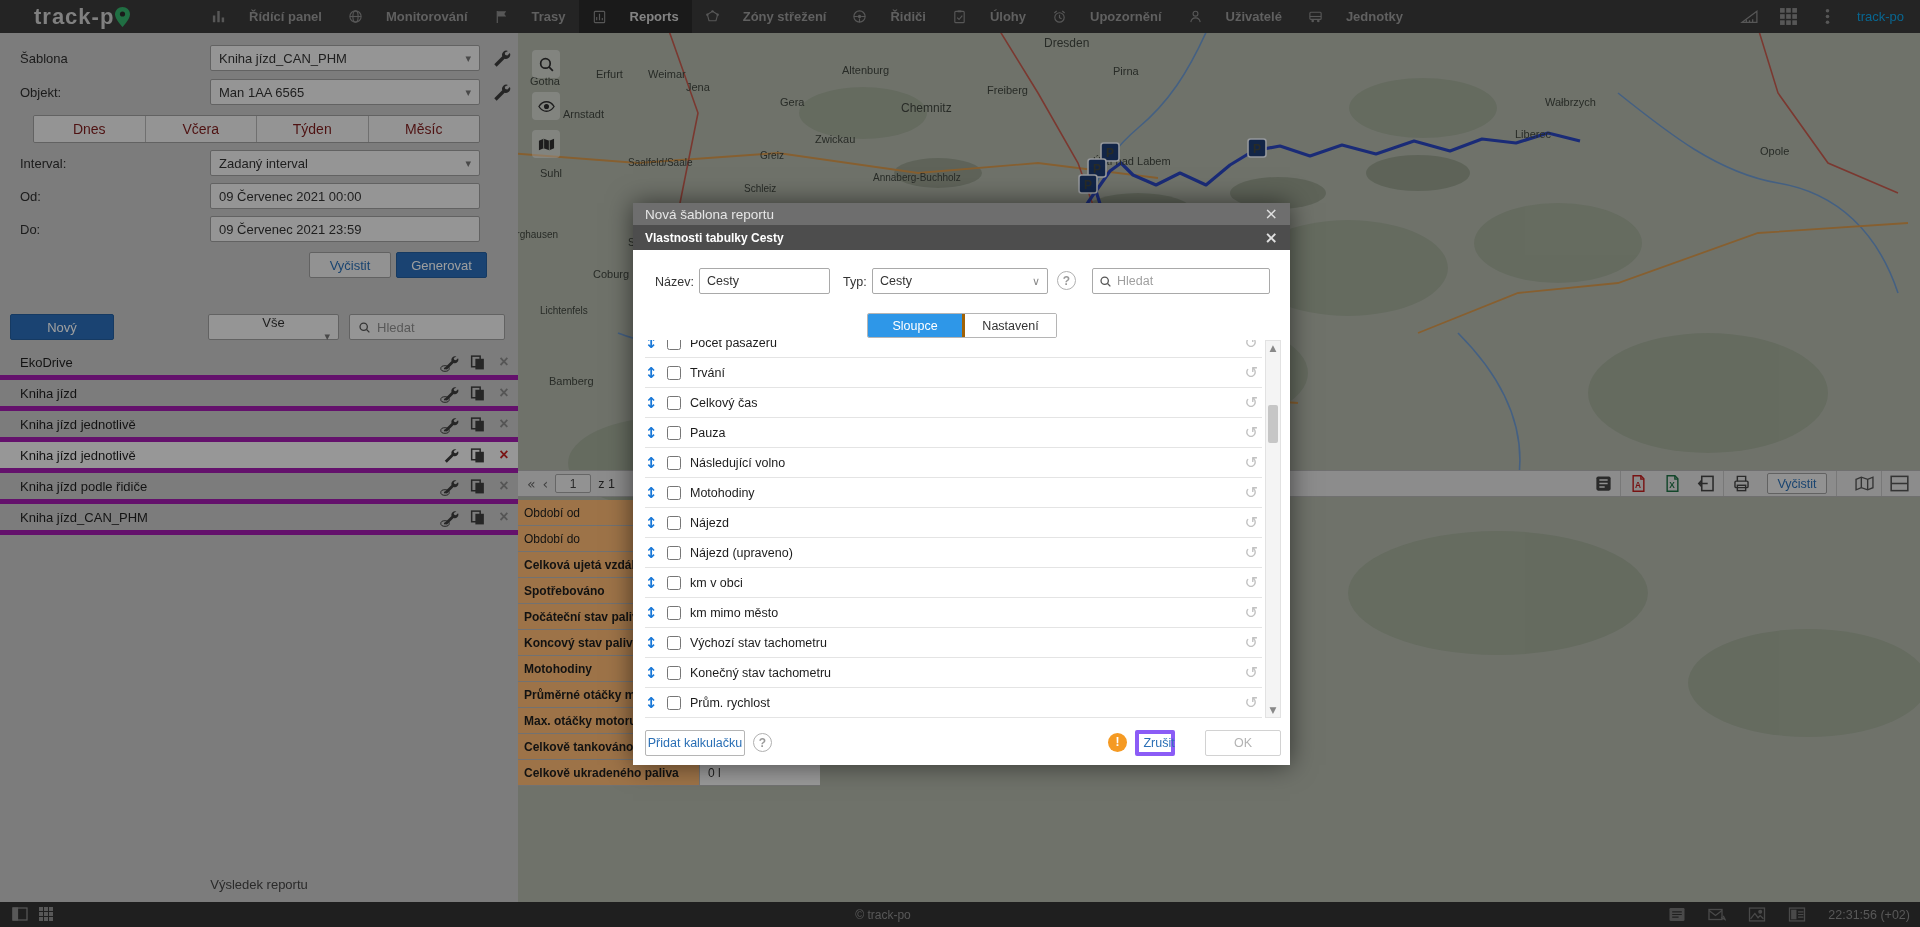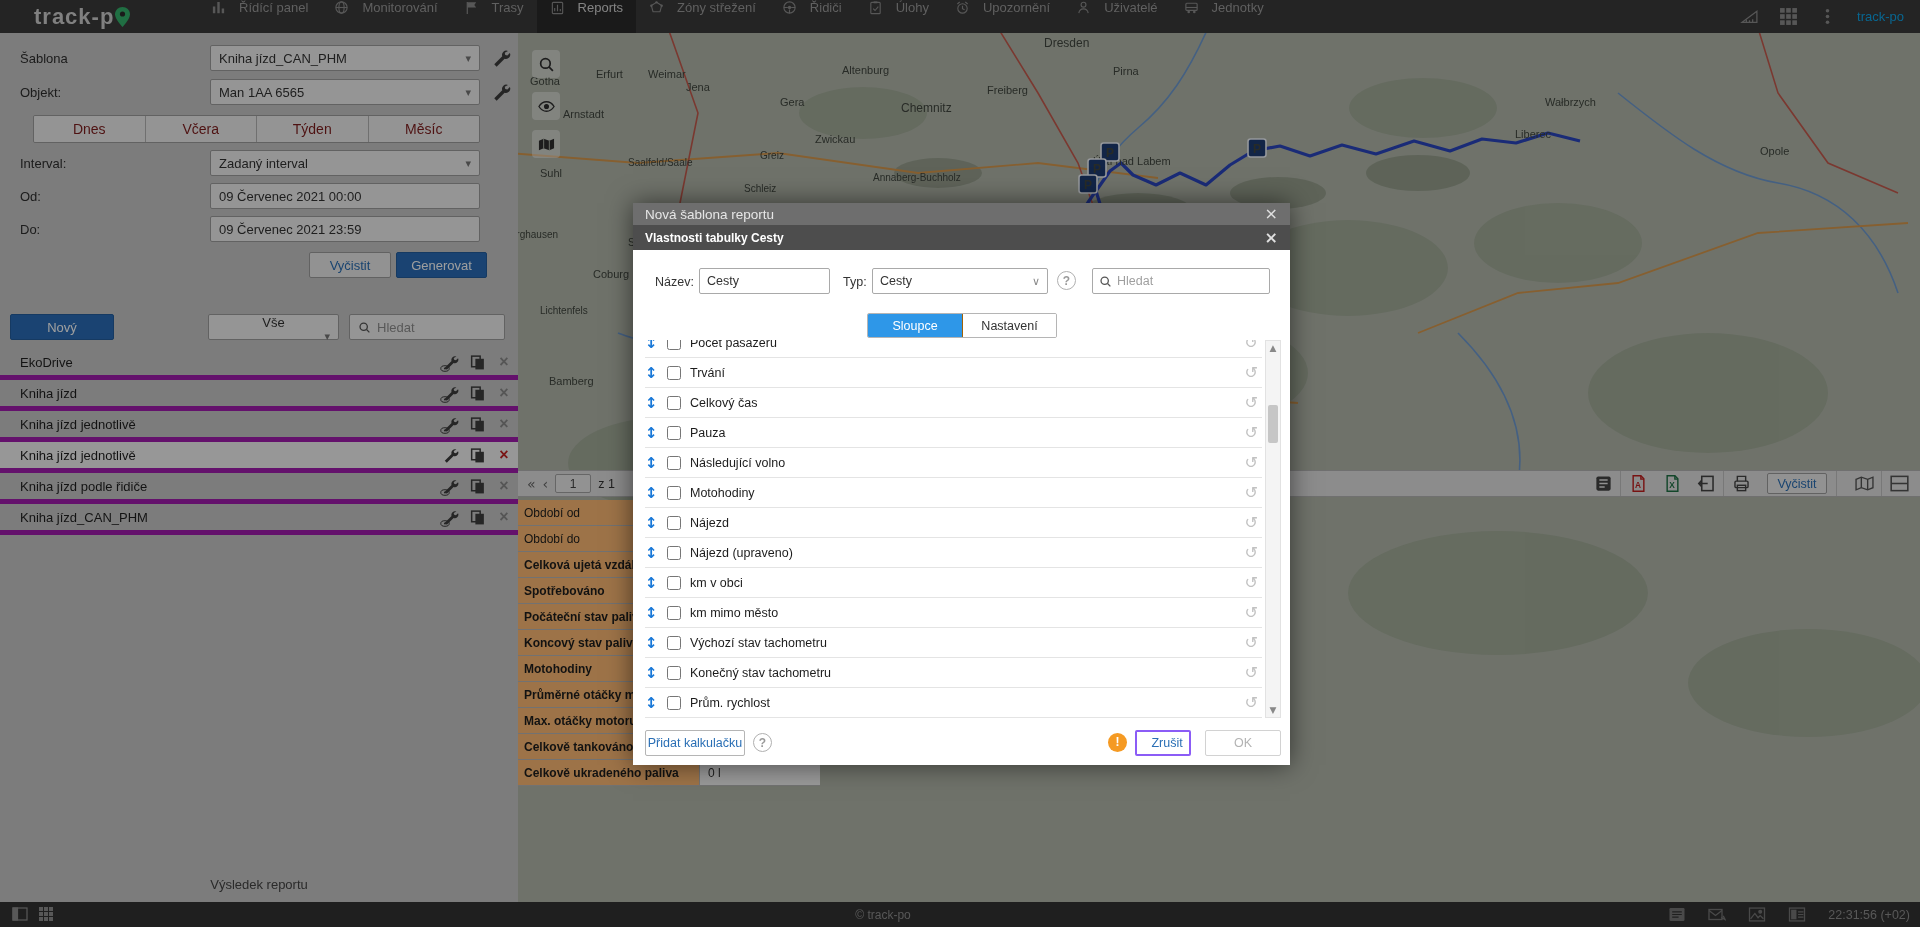--- a/index.html
+++ b/index.html
@@ -13,21 +13,21 @@
     -webkit-font-smoothing: antialiased;
   }
   svg { display:block; }
 
   
   .topbar { position:absolute; top:0; left:0; right:0; height:33px; background:#3a3a3a; display:flex; align-items:center; z-index:10; }
   .logo { display:flex; align-items:center; margin-left:34px; width:148px; }
   .logo-text { font-size:22px; font-weight:bold; color:#cfcfcf; letter-spacing:1px; }
   .logo-pin { width:15px; height:20px; margin-left:1px; }
   .menu { display:flex; height:100%; margin-left:16px; }
-  .menu-item { display:flex; align-items:flex-start; gap:13px; padding:0 13px; color:#9b9b9b; font-size:13px; cursor:pointer; white-space:nowrap; }
+  .menu-item { display:flex; align-items:center; gap:23px; padding:0 13px; color:#9b9b9b; font-size:13px; cursor:pointer; white-space:nowrap;font-weight:bold; }
   .menu-item.active { background:#2b2b2b; color:#d4d4d4; }
   .mi-icon { width:15px; height:15px; color:#8d8d8d; flex:none; }
   .mi-icon svg { width:100%; height:100%; }
   .topbar-right { margin-left:auto; display:flex; align-items:center; gap:20px; margin-right:16px; color:#8d8d8d; }
   .tb-icon { width:19px; height:19px; cursor:pointer; }
   .tb-icon svg { width:100%; height:100%; }
   .username { font-size:13px; color:#0ea5e9;text-align:center; }
 
   
   .sidebar { position:absolute; top:33px; left:0; width:518px; bottom:25px; background:#c8c8c8; z-index:5; }
@@ -93,21 +93,21 @@
   .m-input { position:absolute; height:26px; border:1px solid #a9a9a9; border-radius:2px; font-size:12.5px; color:#333; padding:0 7px; font-family:"Liberation Sans", sans-serif; background:#fff; }
   .m-select { position:absolute; height:26px; border:1px solid #a9a9a9; border-radius:2px; font-size:12.5px; color:#333; display:flex; align-items:center; padding:0 7px; cursor:pointer; background:#fff; }
   .m-select .chev { margin-left:auto; color:#888; font-size:11px; font-family:"DejaVu Sans", sans-serif; }
   .q-circle { position:absolute; width:19px; height:19px; border:1.4px solid #b0b0b0; border-radius:50%; color:#9a9a9a; display:flex; align-items:center; justify-content:center; font-size:12px; font-weight:bold; cursor:pointer; }
   .m-search { position:absolute; height:26px; border:1px solid #a9a9a9; border-radius:2px; display:flex; align-items:center; padding:0 6px; gap:5px; color:#8a8a8a; }
   .m-search svg { width:13px; height:13px; color:#555; flex:none; }
   .m-search .ph { font-size:12.5px; color:#9f9f9f; }
   .tabs { position:absolute; left:234px; top:63px; display:flex; height:25px; border:1px solid #b5b5b5; border-radius:2px; overflow:hidden; }
   .tab { width:94px; display:flex; align-items:center; justify-content:center; font-size:12.5px; cursor:pointer; background:#fff; color:#333; }
   .tab.active { background:#2e97e8; color:#fff; }
-  .tab + .tab { border-left:1px solid #a16207; }
+  .tab + .tab { border-left:3px solid #a16207; }
   .m-list { position:absolute; left:12px; right:28px; top:90px; height:378px; overflow:hidden; }
   .m-list-inner { position:relative; top:-12px; }
   .m-row { height:30px; display:flex; align-items:center; border-bottom:1px solid #e4e4e4; }
   .updown { color:#1878d8; font-weight:bold; font-size:15px; width:22px; font-family:"DejaVu Sans", sans-serif; cursor:grab; }
   .m-row input[type=checkbox] { width:14px; height:14px; margin-right:9px; cursor:pointer; }
   .m-row .col-label { flex:1; font-size:12.5px; color:#1c1c1c; }
   .undo { color:#c2c2c2; font-size:16px; margin-right:4px; font-family:"DejaVu Sans", sans-serif; cursor:pointer; }
   .m-scroll { position:absolute; right:9px; top:90px; width:16px; height:378px; background:#f4f4f4; border:1px solid #e2e2e2; }
   .m-scroll .arr { position:absolute; left:0; right:0; height:14px; color:#888; font-size:9px; text-align:center; line-height:14px; cursor:pointer; font-family:"DejaVu Sans", sans-serif; }
   .m-scroll .arr.down { bottom:0; }
@@ -810,21 +810,21 @@
     </div>
     <div class="m-scroll">
       <span class="arr up" style="top:0;">▲</span>
       <span class="arr down">▼</span>
       <span class="m-thumb"></span>
     </div>
 
     <div class="m-btn" style="left:12px;top:480px;width:100px;border:1px solid #b5b5b5;color:#2a6fb5;">Přidat kalkulačku</div>
     <span class="q-circle" style="left:120px;top:483px;">?</span>
     <span class="warn-circle" style="left:475px;top:483px;">!</span>
-    <div class="m-btn" style="left:502px;top:480px;width:56px;border:2px solid #8b5cf6;color:#2a6fb5;padding-left:8px;">Zrušit</div>
+    <div class="m-btn" style="left:502px;top:480px;width:40px;border:4px solid #8b5cf6;color:#2a6fb5;padding-left:8px;">Zrušit</div>
     <div class="m-btn" style="left:572px;top:480px;width:76px;border:1px solid #d2d2d2;color:#b3b3b3;">OK</div>
   </div>
 </div>
 
 <div class="bottombar">
   <span class="bb-icon" style="left:12px;">
     <svg viewBox="0 0 16 14" fill="none" stroke="currentColor" stroke-width="1.2">
         <rect x="1" y="1" width="14" height="12"></rect>
         <rect x="1" y="1" width="4.5" height="12" fill="currentColor"></rect>
       </svg>

